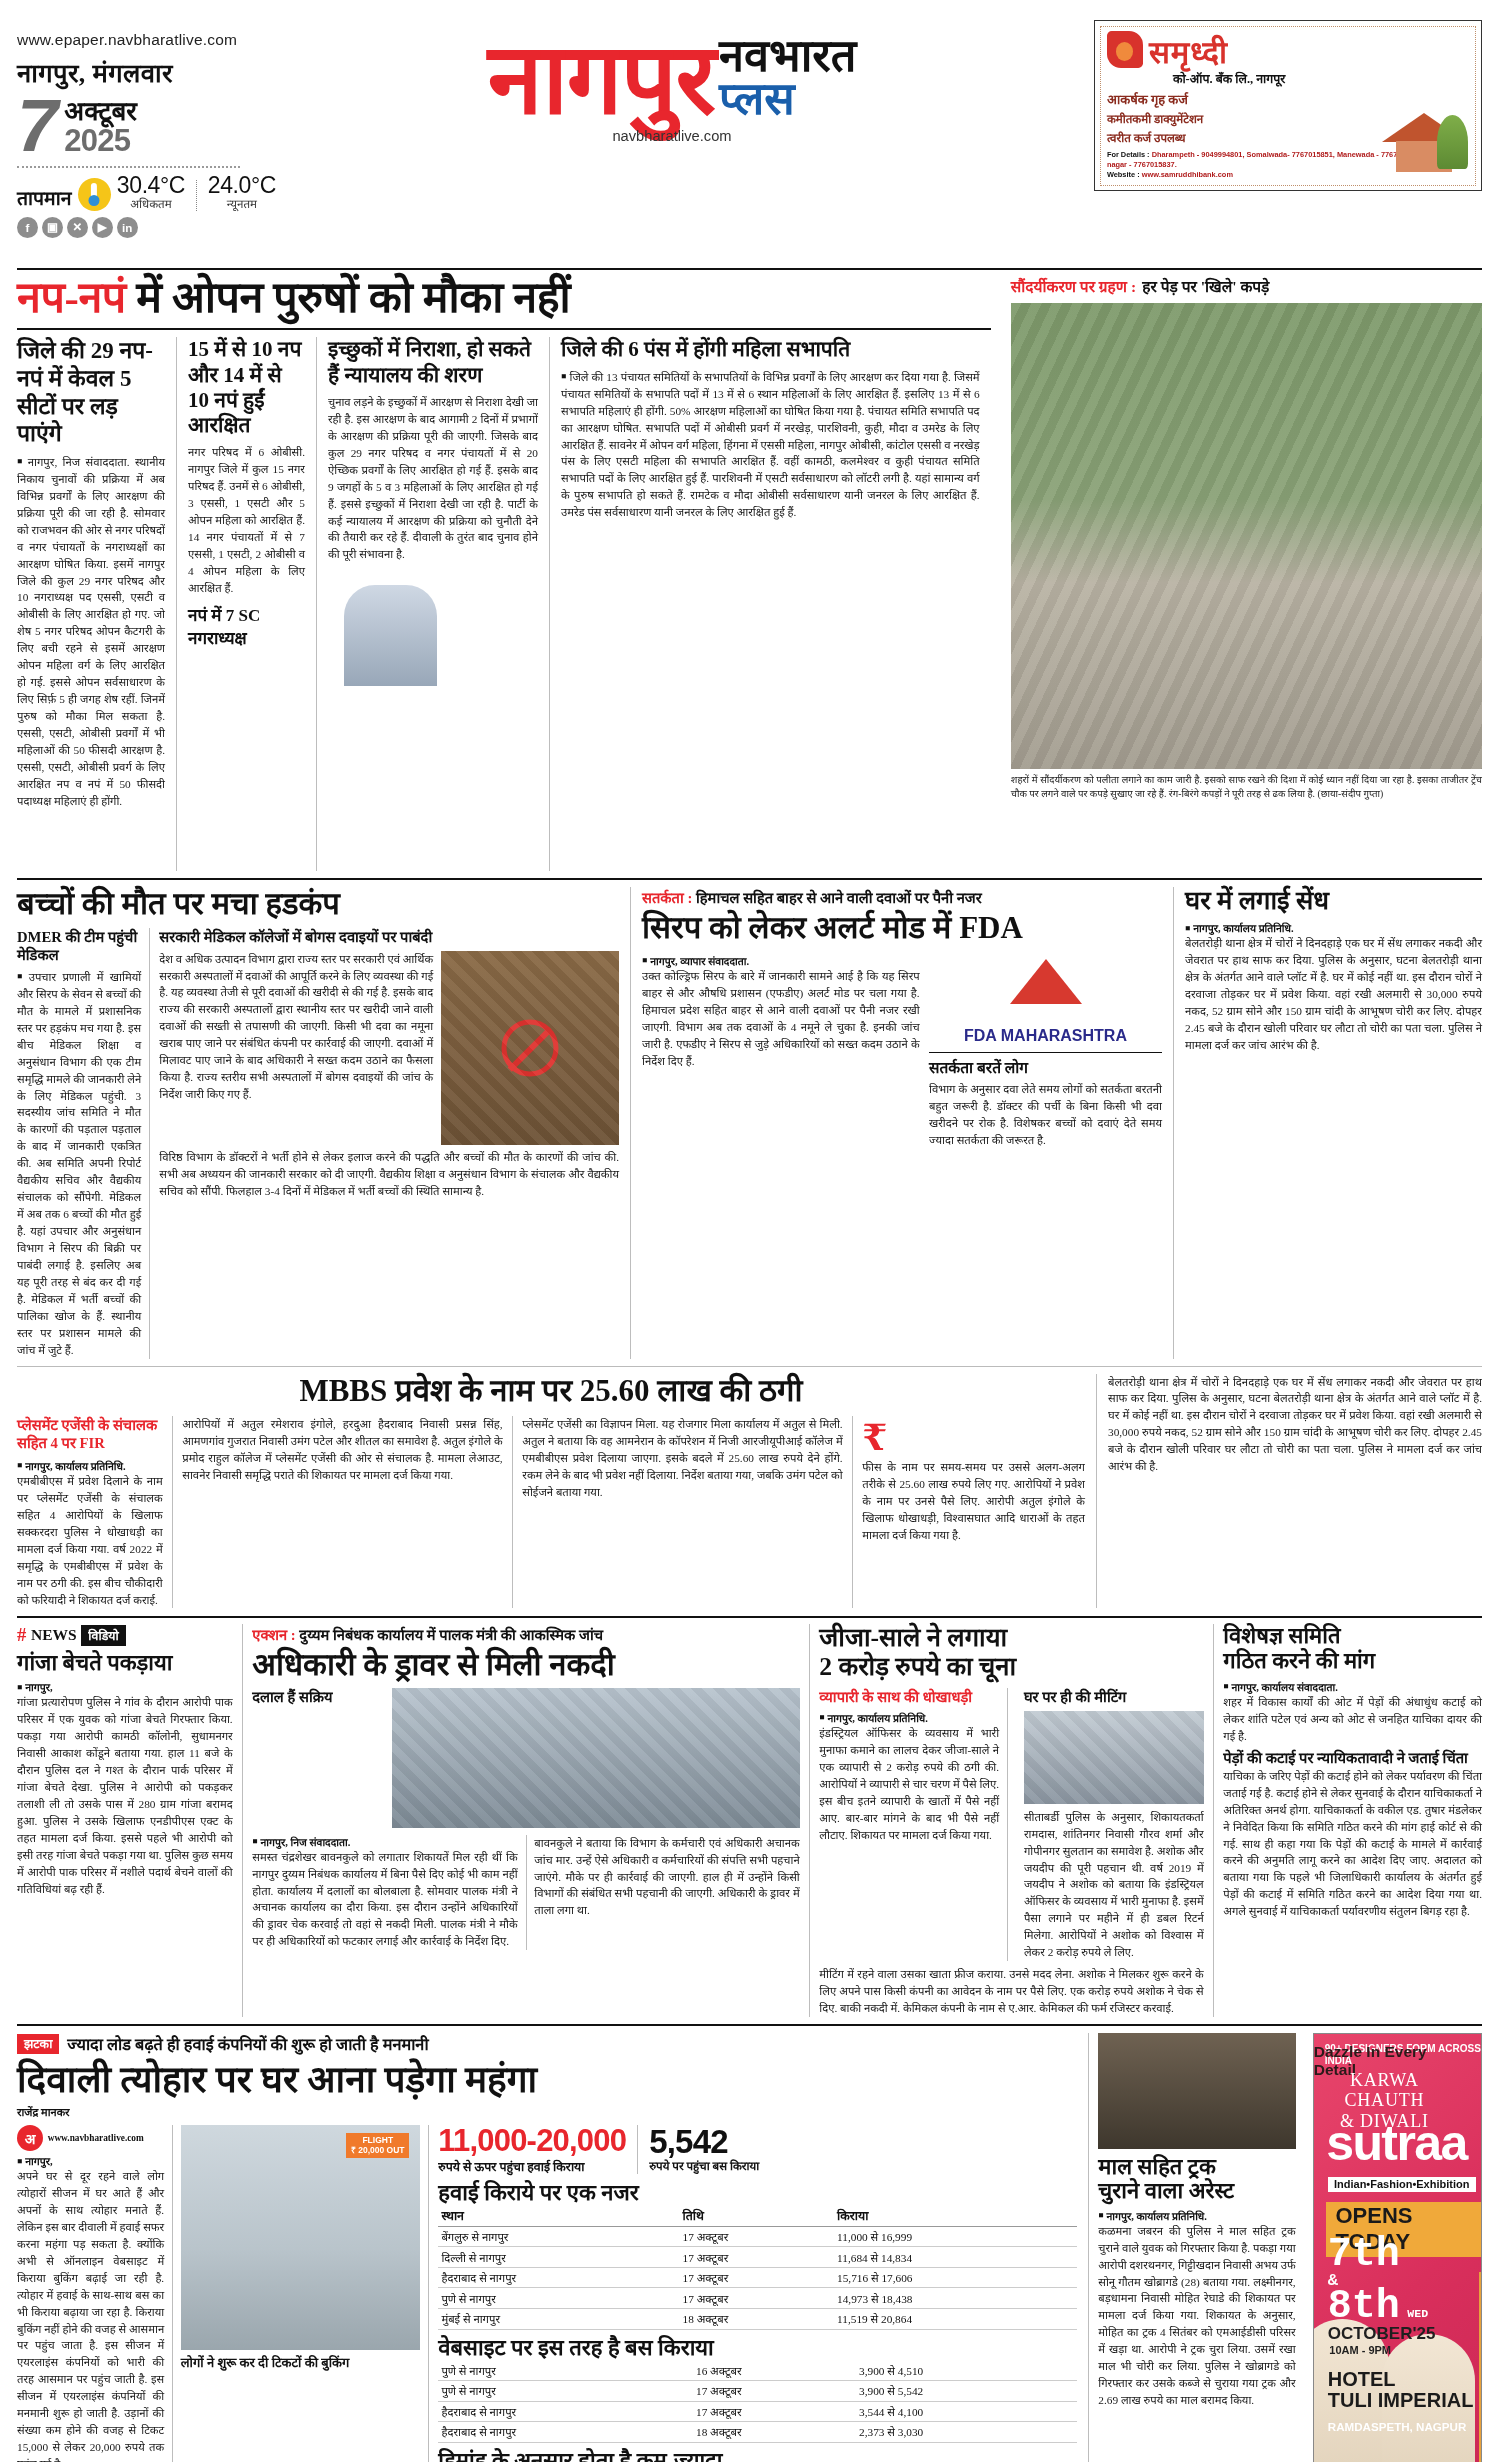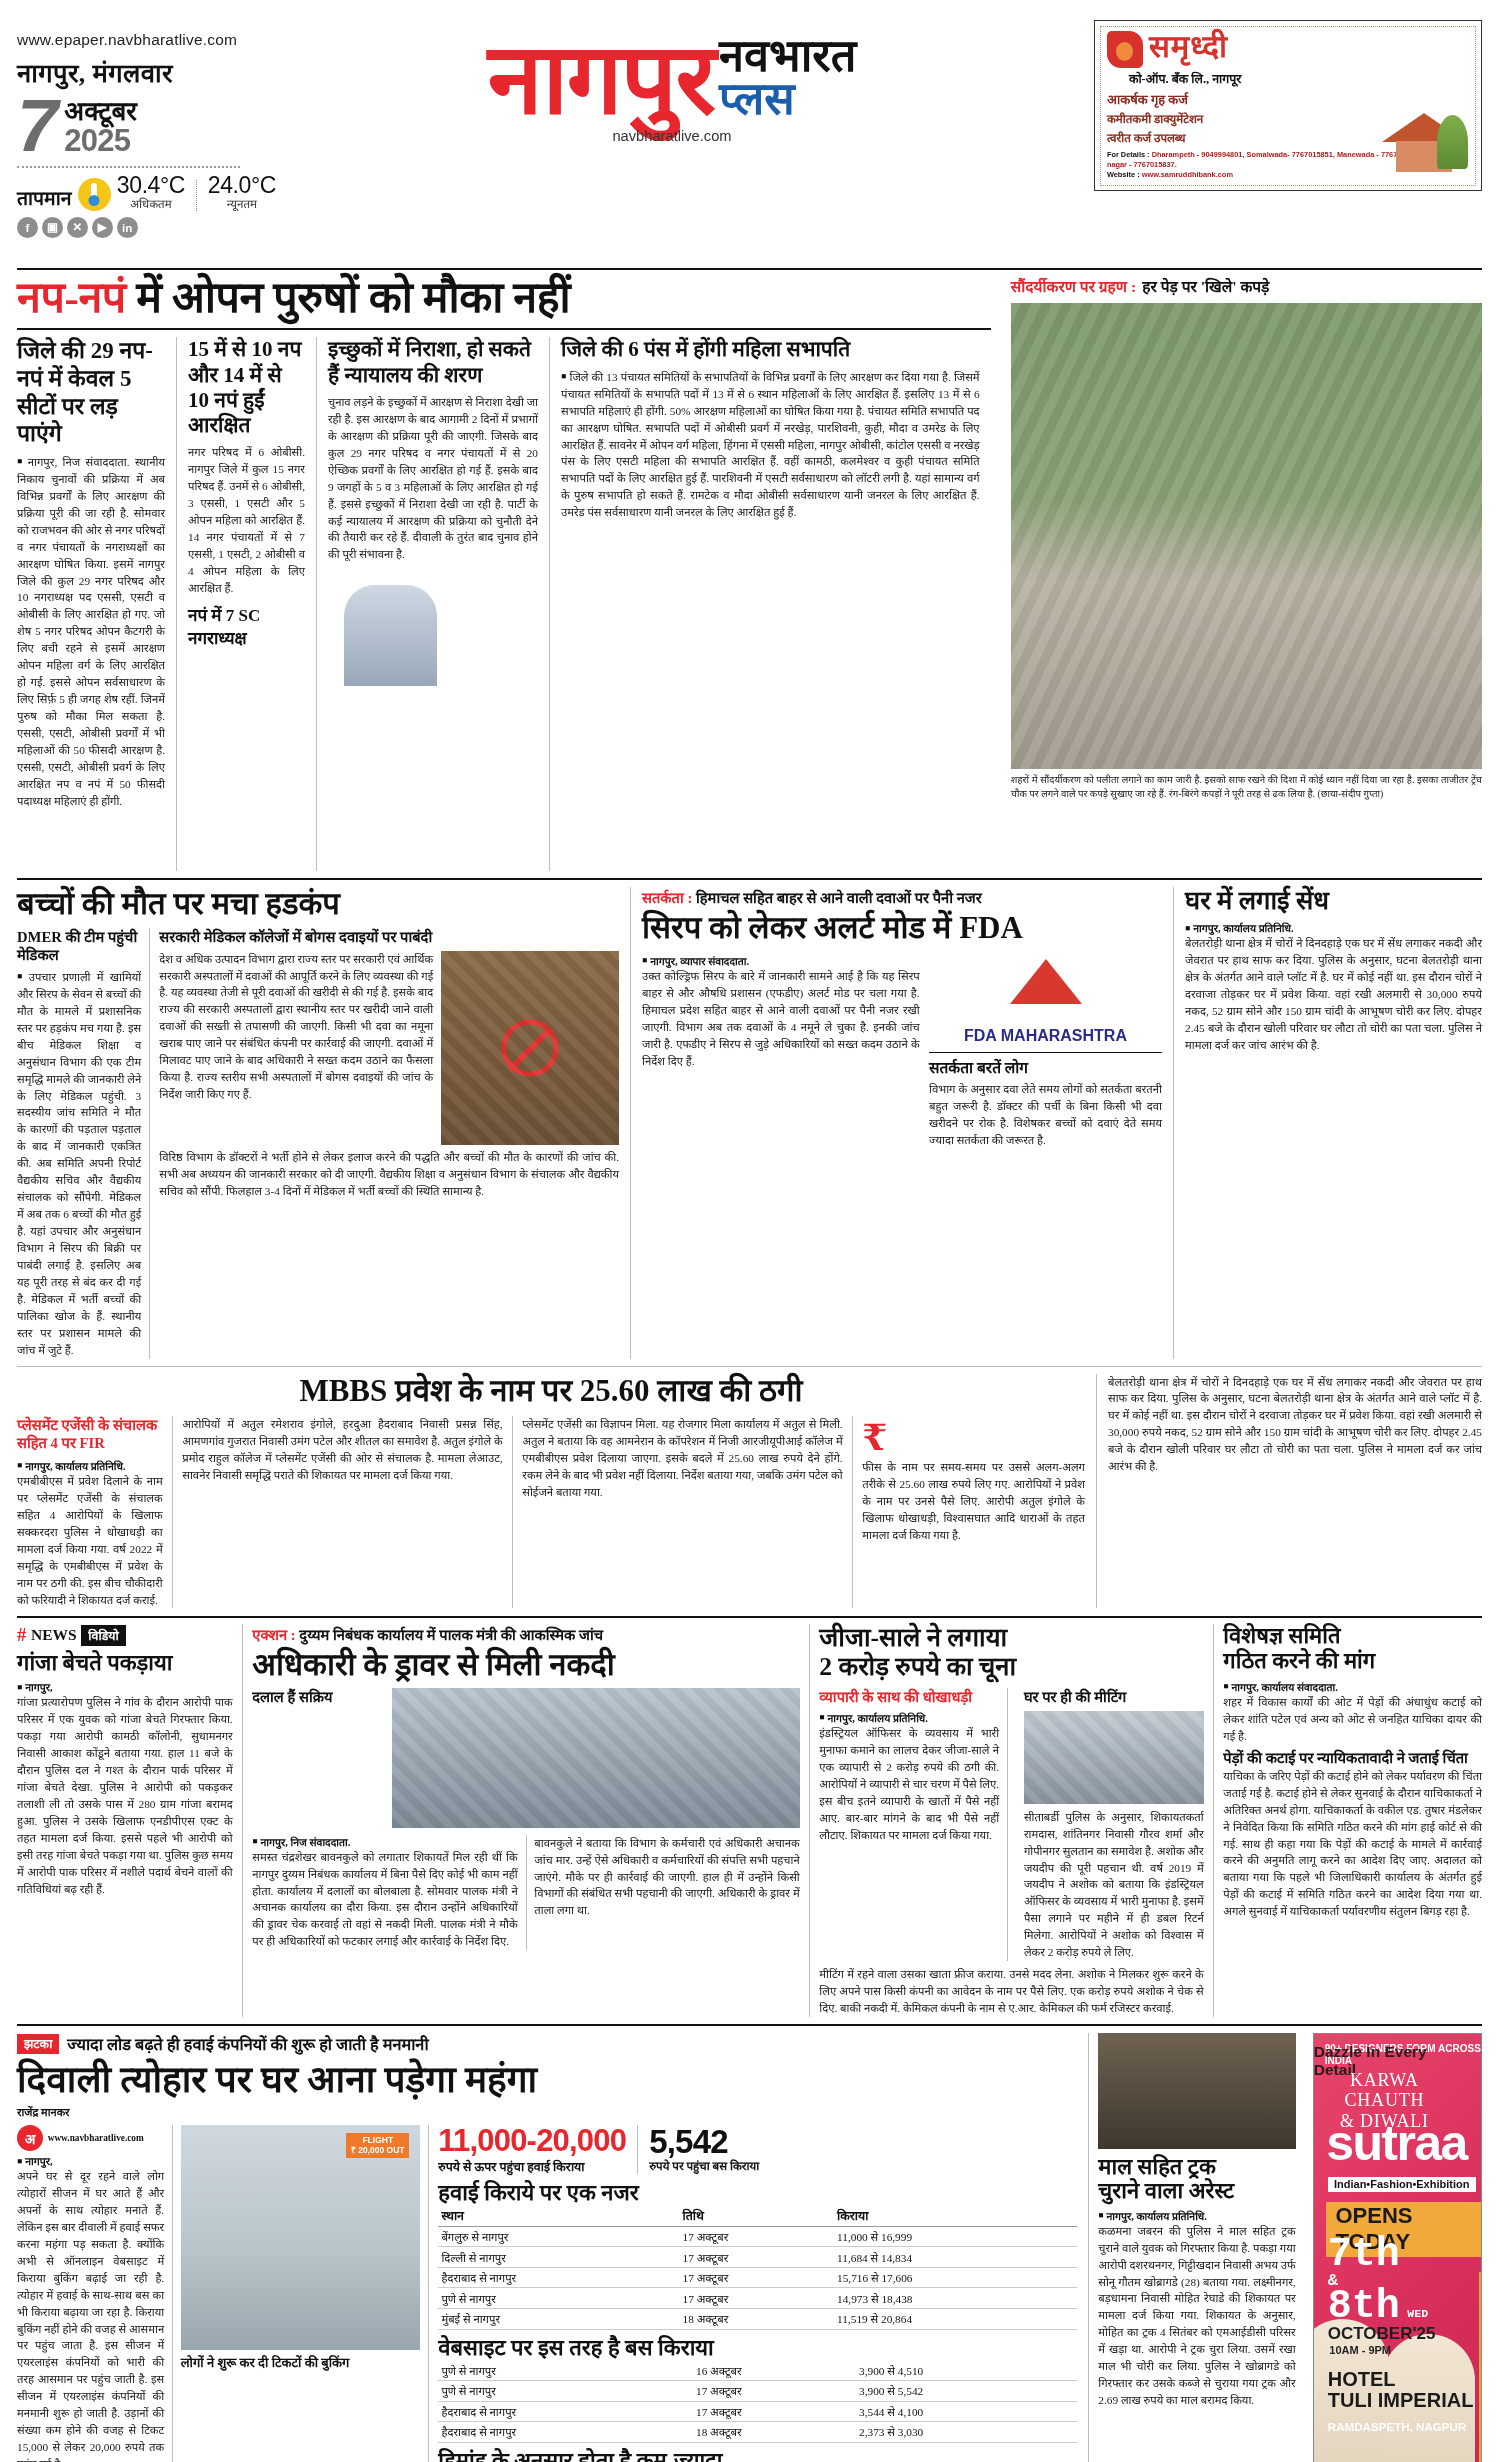--- a/index.html
+++ b/index.html
@@ -46,25 +46,25 @@
   .logo-wrap { display: flex; align-items: flex-end; }
   .logo-nagpur { font-size: 99px; font-weight: 700; color: #e8262d; line-height: .92; letter-spacing: -1.6px; }
   .logo-right { margin-left: 4.7px; padding-bottom: 4.7px; }
   .logo-nav { font-size: 45px; font-weight: 700; color: #111; line-height: .95; }
   .logo-plus { font-size: 45px; font-weight: 700; color: #1a5fab; line-height: .95; }
   .mh-site { text-align: center; font-family: "Liberation Sans", sans-serif; font-size: 14.7px; color: #333; margin-top: 3.1px; }
 
   .mh-ad { width: 388px; flex: 0 0 388px; }
   .adbox { border: 1.6px solid #333; background: #fff; padding: 4.7px; }
   .adinner { border: 1.6px dotted #c08f6a; padding: 4.7px 6.2px; position: relative; overflow: hidden; }
-  .adtop { display: flex; align-items: flex-start; gap: 6.2px; }
+  .adtop { display: flex; align-items: flex-end; gap: 6.2px; }
   .adlogo { width: 36px; height: 37px; background: #d8322c; border-radius: 4.7px 14px 4.7px 14px; position: relative; flex:0 0 36px;}
   .adlogo::after{content:""; position:absolute; left:9.3px; top:11px; width:17px;height:18.6px;background:#f08a3c;border-radius:50%;}
   .adbrand { font-size: 31px; font-weight: 700; color: #d8322c; line-height: 1; letter-spacing: 0.8px;}
-  .adsub { font-size: 12.4px; font-weight: 700; color: #111; margin-top: 1.6px; margin-left: 22px;}
+  .adsub { font-size: 12.4px; font-weight: 700; color: #111; margin-top: 1.6px; margin-left: 66px;}
   .adline { font-size: 13px; font-weight: 700; color: #8a2b1e; text-align: left; margin-top: 4.7px; line-height: 1.25;}
   .adcontact { font-family: "Liberation Sans", sans-serif; font-size: 7.4px; color: #b01c1c; font-weight: 700; line-height:1.35; margin-top: 3.9px; }
   .adcontact .w { color: #111; }
   .adhouse { position:absolute; right:4.7px; bottom: 12.4px; width: 93px; height: 67px; }
   .roof { position:absolute; left:4.7px; top:7.8px; width:0;height:0;border-left:42px solid transparent;border-right:42px solid transparent;border-bottom:29.5px solid #c0542e;}
   .wall { position:absolute; left:18.6px; top:36px; width:56px;height:31px;background:#d98c63;}
   .palm { position:absolute; right:3.1px; bottom:3.1px; width:31px;height:54px; background:linear-gradient(#7fae49,#5d8a33); border-radius:50% 50% 10% 10%;}
 
   
   .rule { border-top: 2.3px solid #111; }

